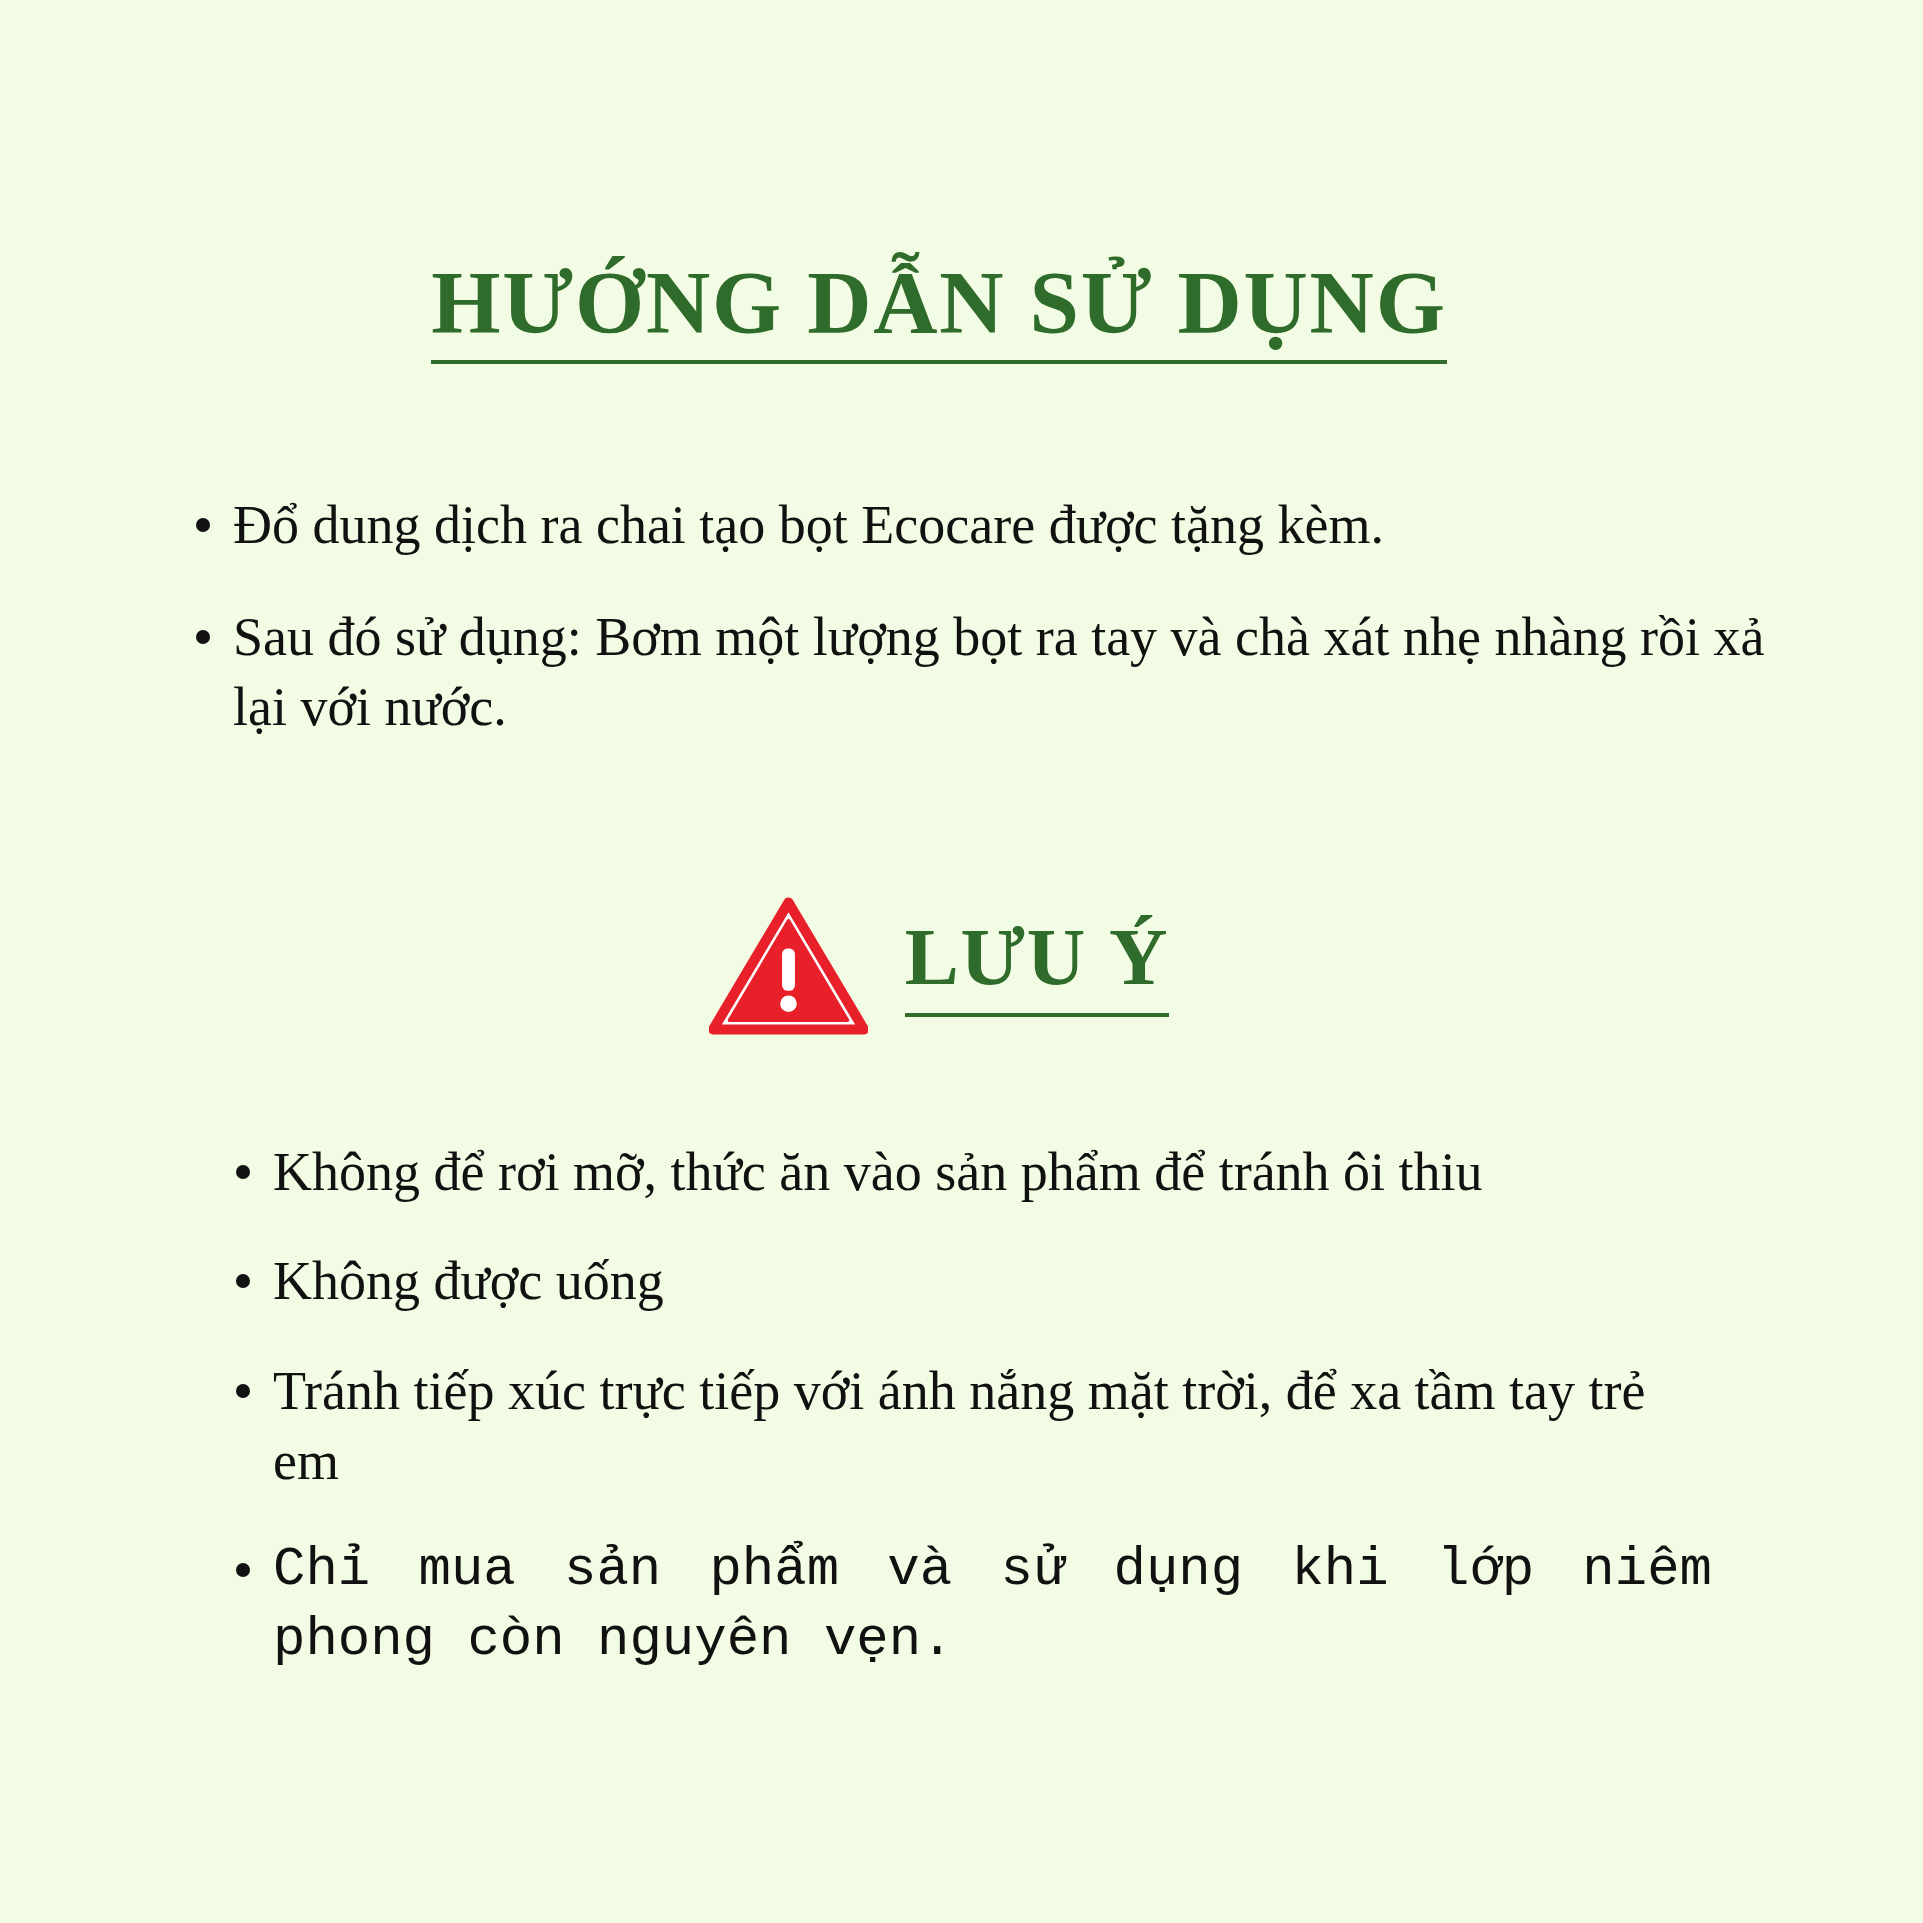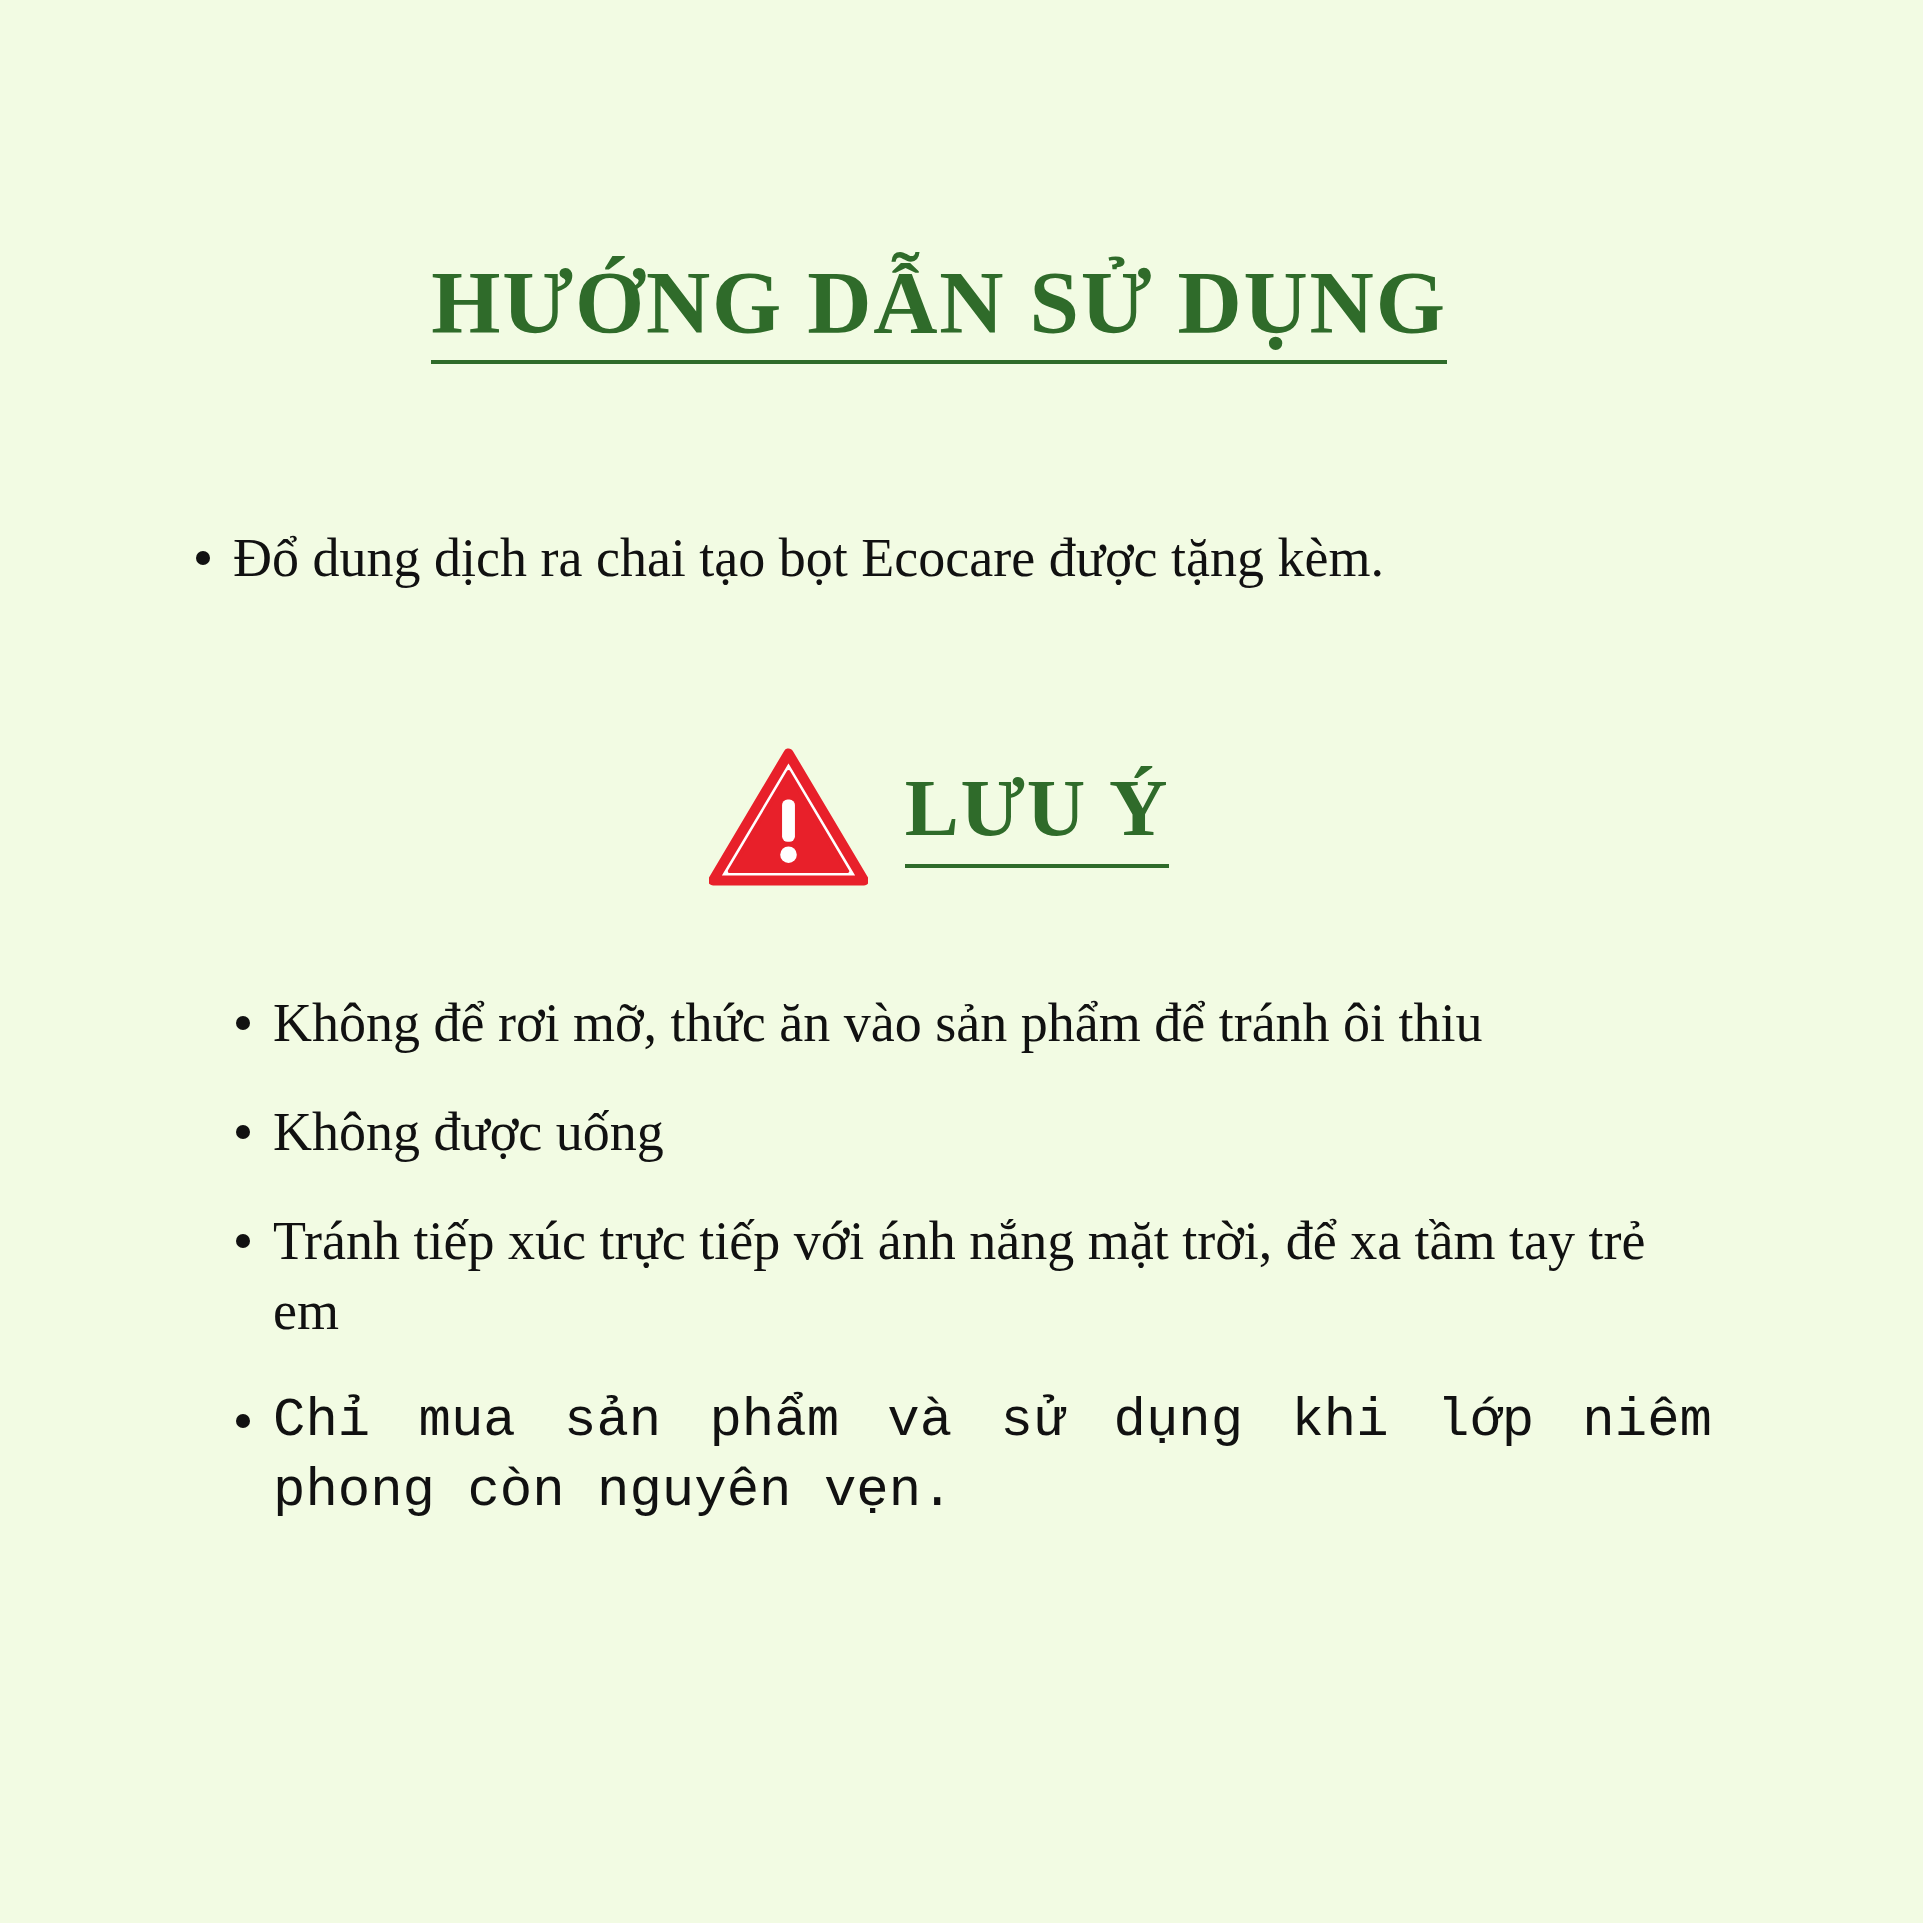--- a/index.html
+++ b/index.html
@@ -38,21 +38,21 @@
     line-height: 1.05;
   }
 
   
   .list {
     margin: 0;
     padding: 0;
     list-style: none;
   }
   .list-usage {
-    margin-top: 99px;
+    margin-top: 66px;
     padding-left: 189px;
     padding-right: 72px;
   }
   .list-notes {
     margin-top: 102px;
     padding-left: 189px;
     padding-right: 166px;
     margin-left: 40px;
   }
   .bullet-item {
@@ -111,20 +111,21 @@
 <body>
 
 <div class="page">
 
   <div class="title-wrap">
     <h1 class="main-title">HƯỚNG DẪN SỬ DỤNG</h1>
   </div>
 
   <ul class="list list-usage">
     <li class="bullet-item">Đổ dung dịch ra chai tạo bọt Ecocare được tặng kèm.</li>
+    <li class="bullet-item">Sau đó sử dụng: Bơm một lượng bọt ra tay và chà xát nhẹ nhàng rồi xả lại với nước.</li>
   </ul>
 
   <div class="warn-wrap">
     <svg class="warn-icon" viewBox="0 0 172 150" aria-hidden="true">
       <path d="M86 6 L168 144 L4 144 Z" fill="#ffffff" stroke="#e8202a" stroke-width="11" stroke-linejoin="round"></path>
       <path d="M86 26 L150 134 L22 134 Z" fill="#e8202a" stroke="#e8202a" stroke-width="4" stroke-linejoin="round"></path>
       <rect x="79" y="56" width="14" height="46" rx="6" fill="#ffffff"></rect>
       <circle cx="86" cy="116" r="9" fill="#ffffff"></circle>
     </svg>
     <div class="warn-title">LƯU Ý</div>

